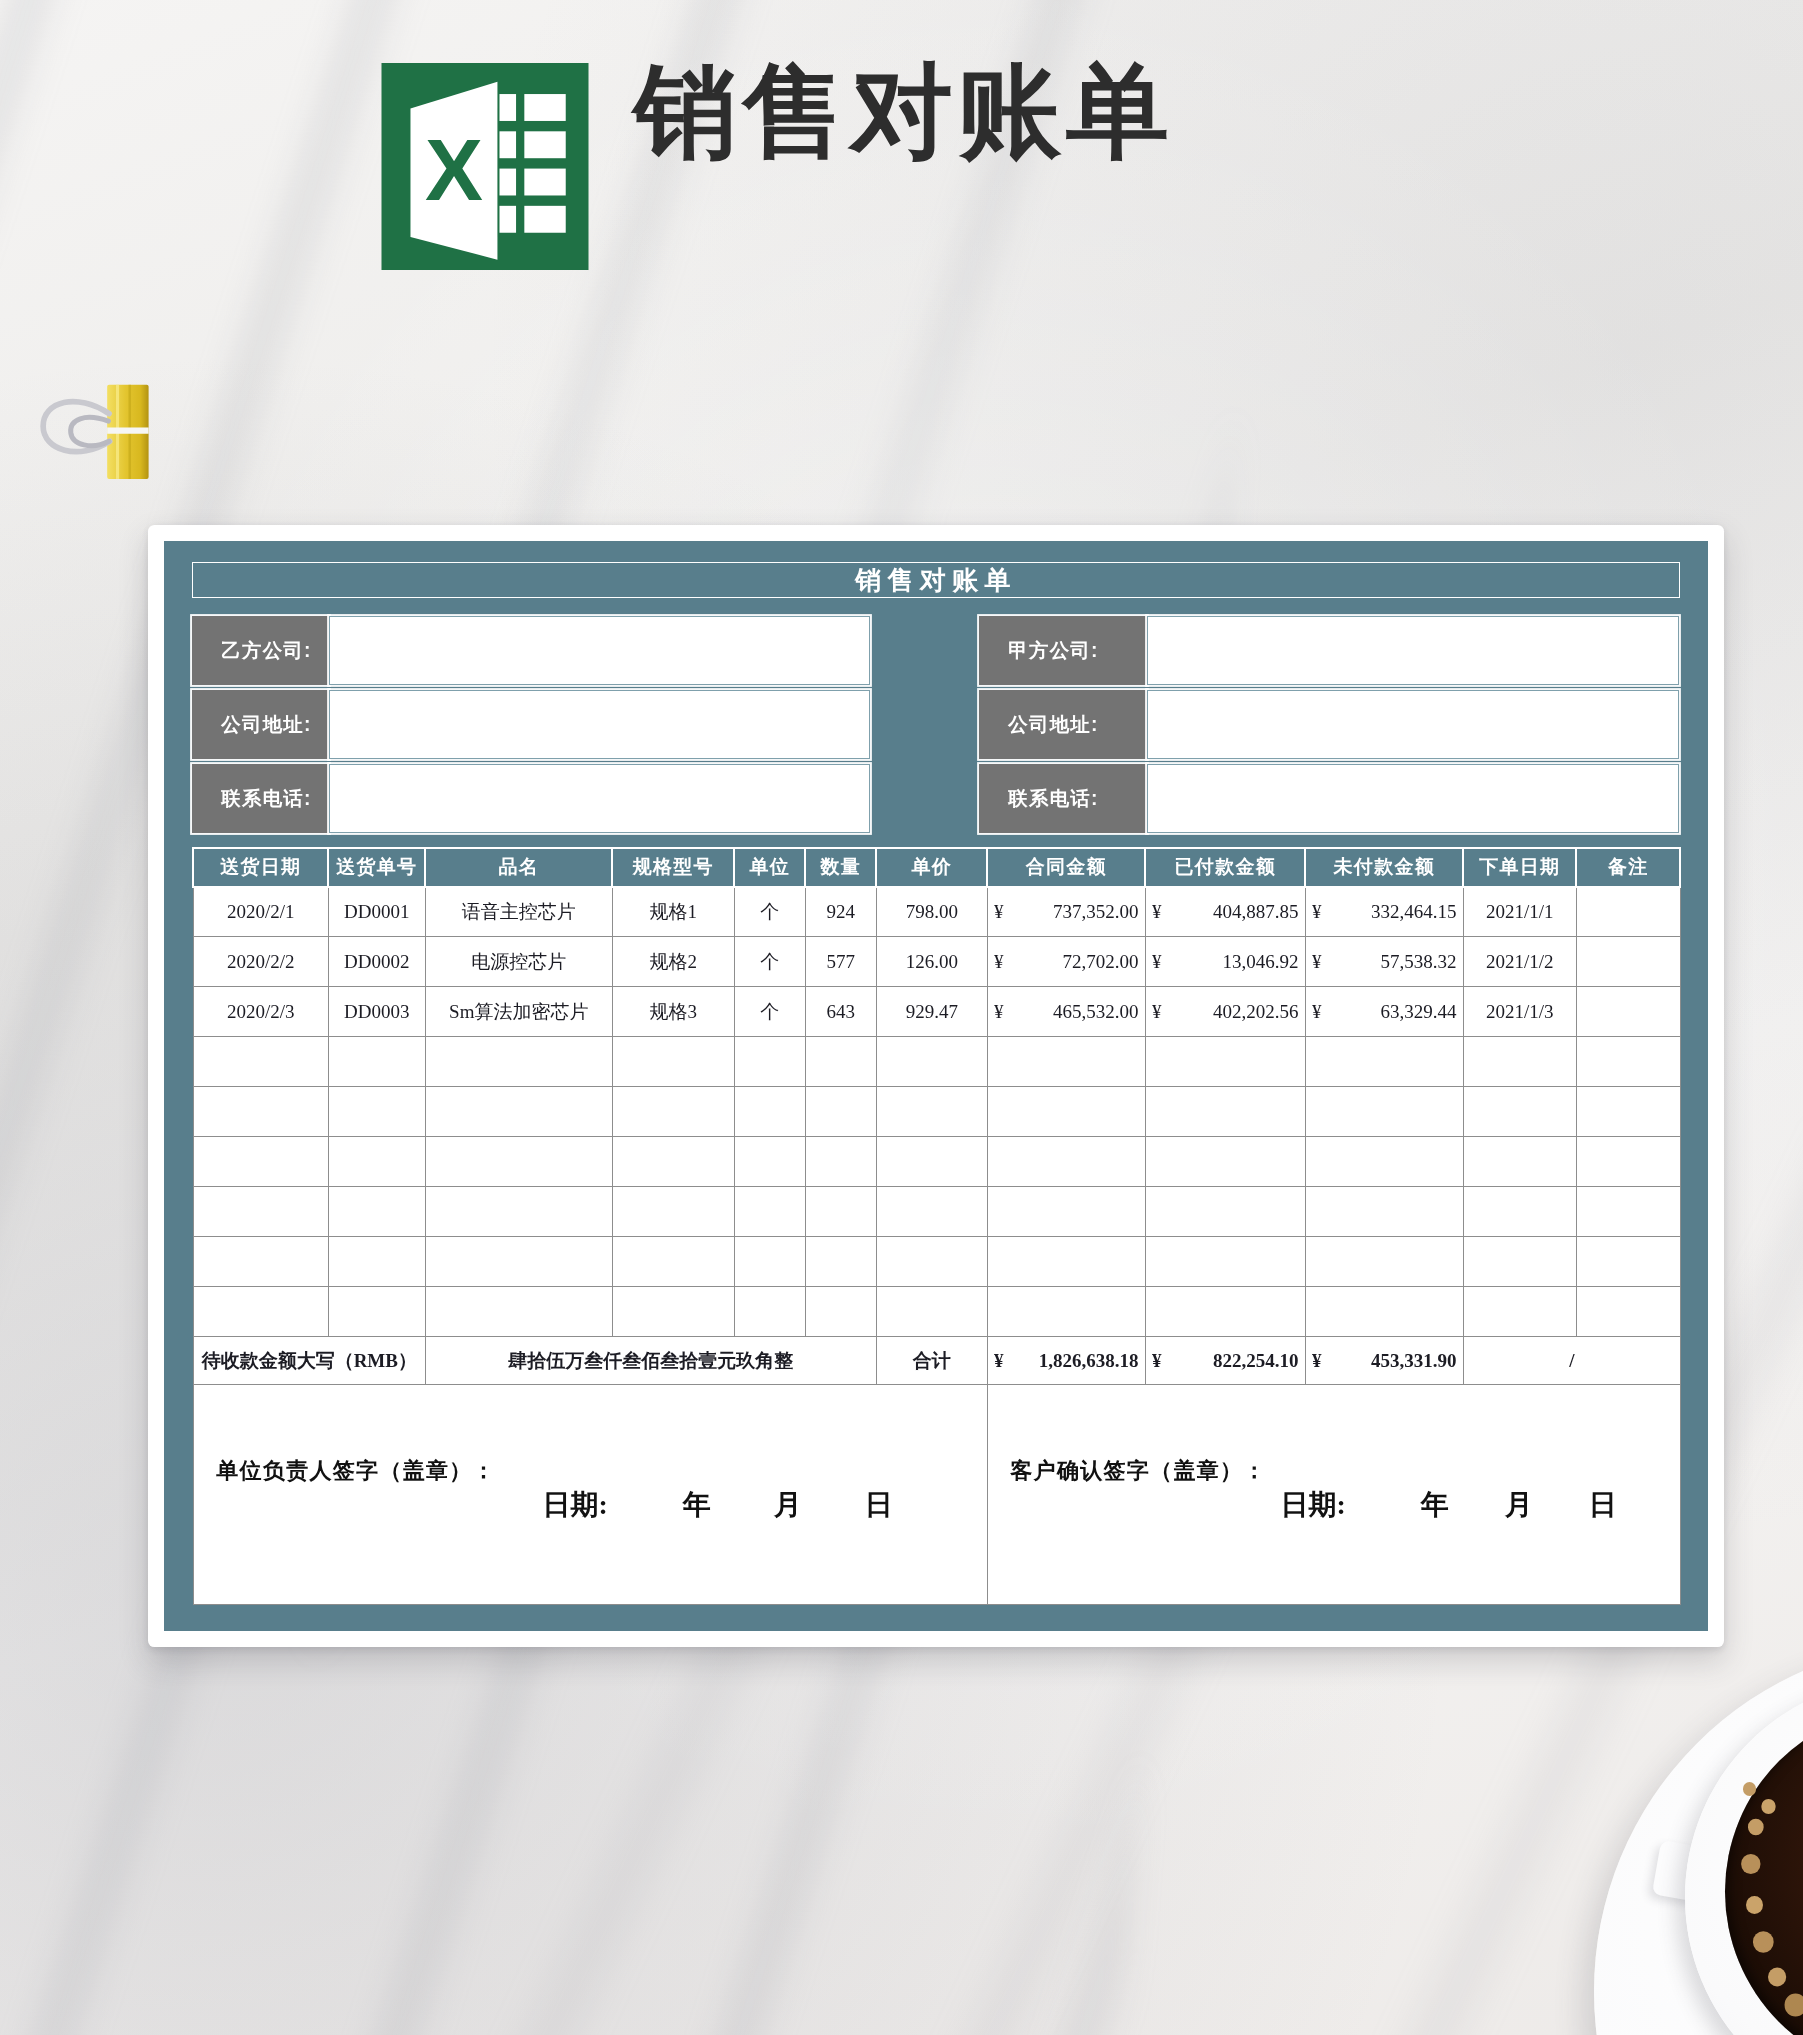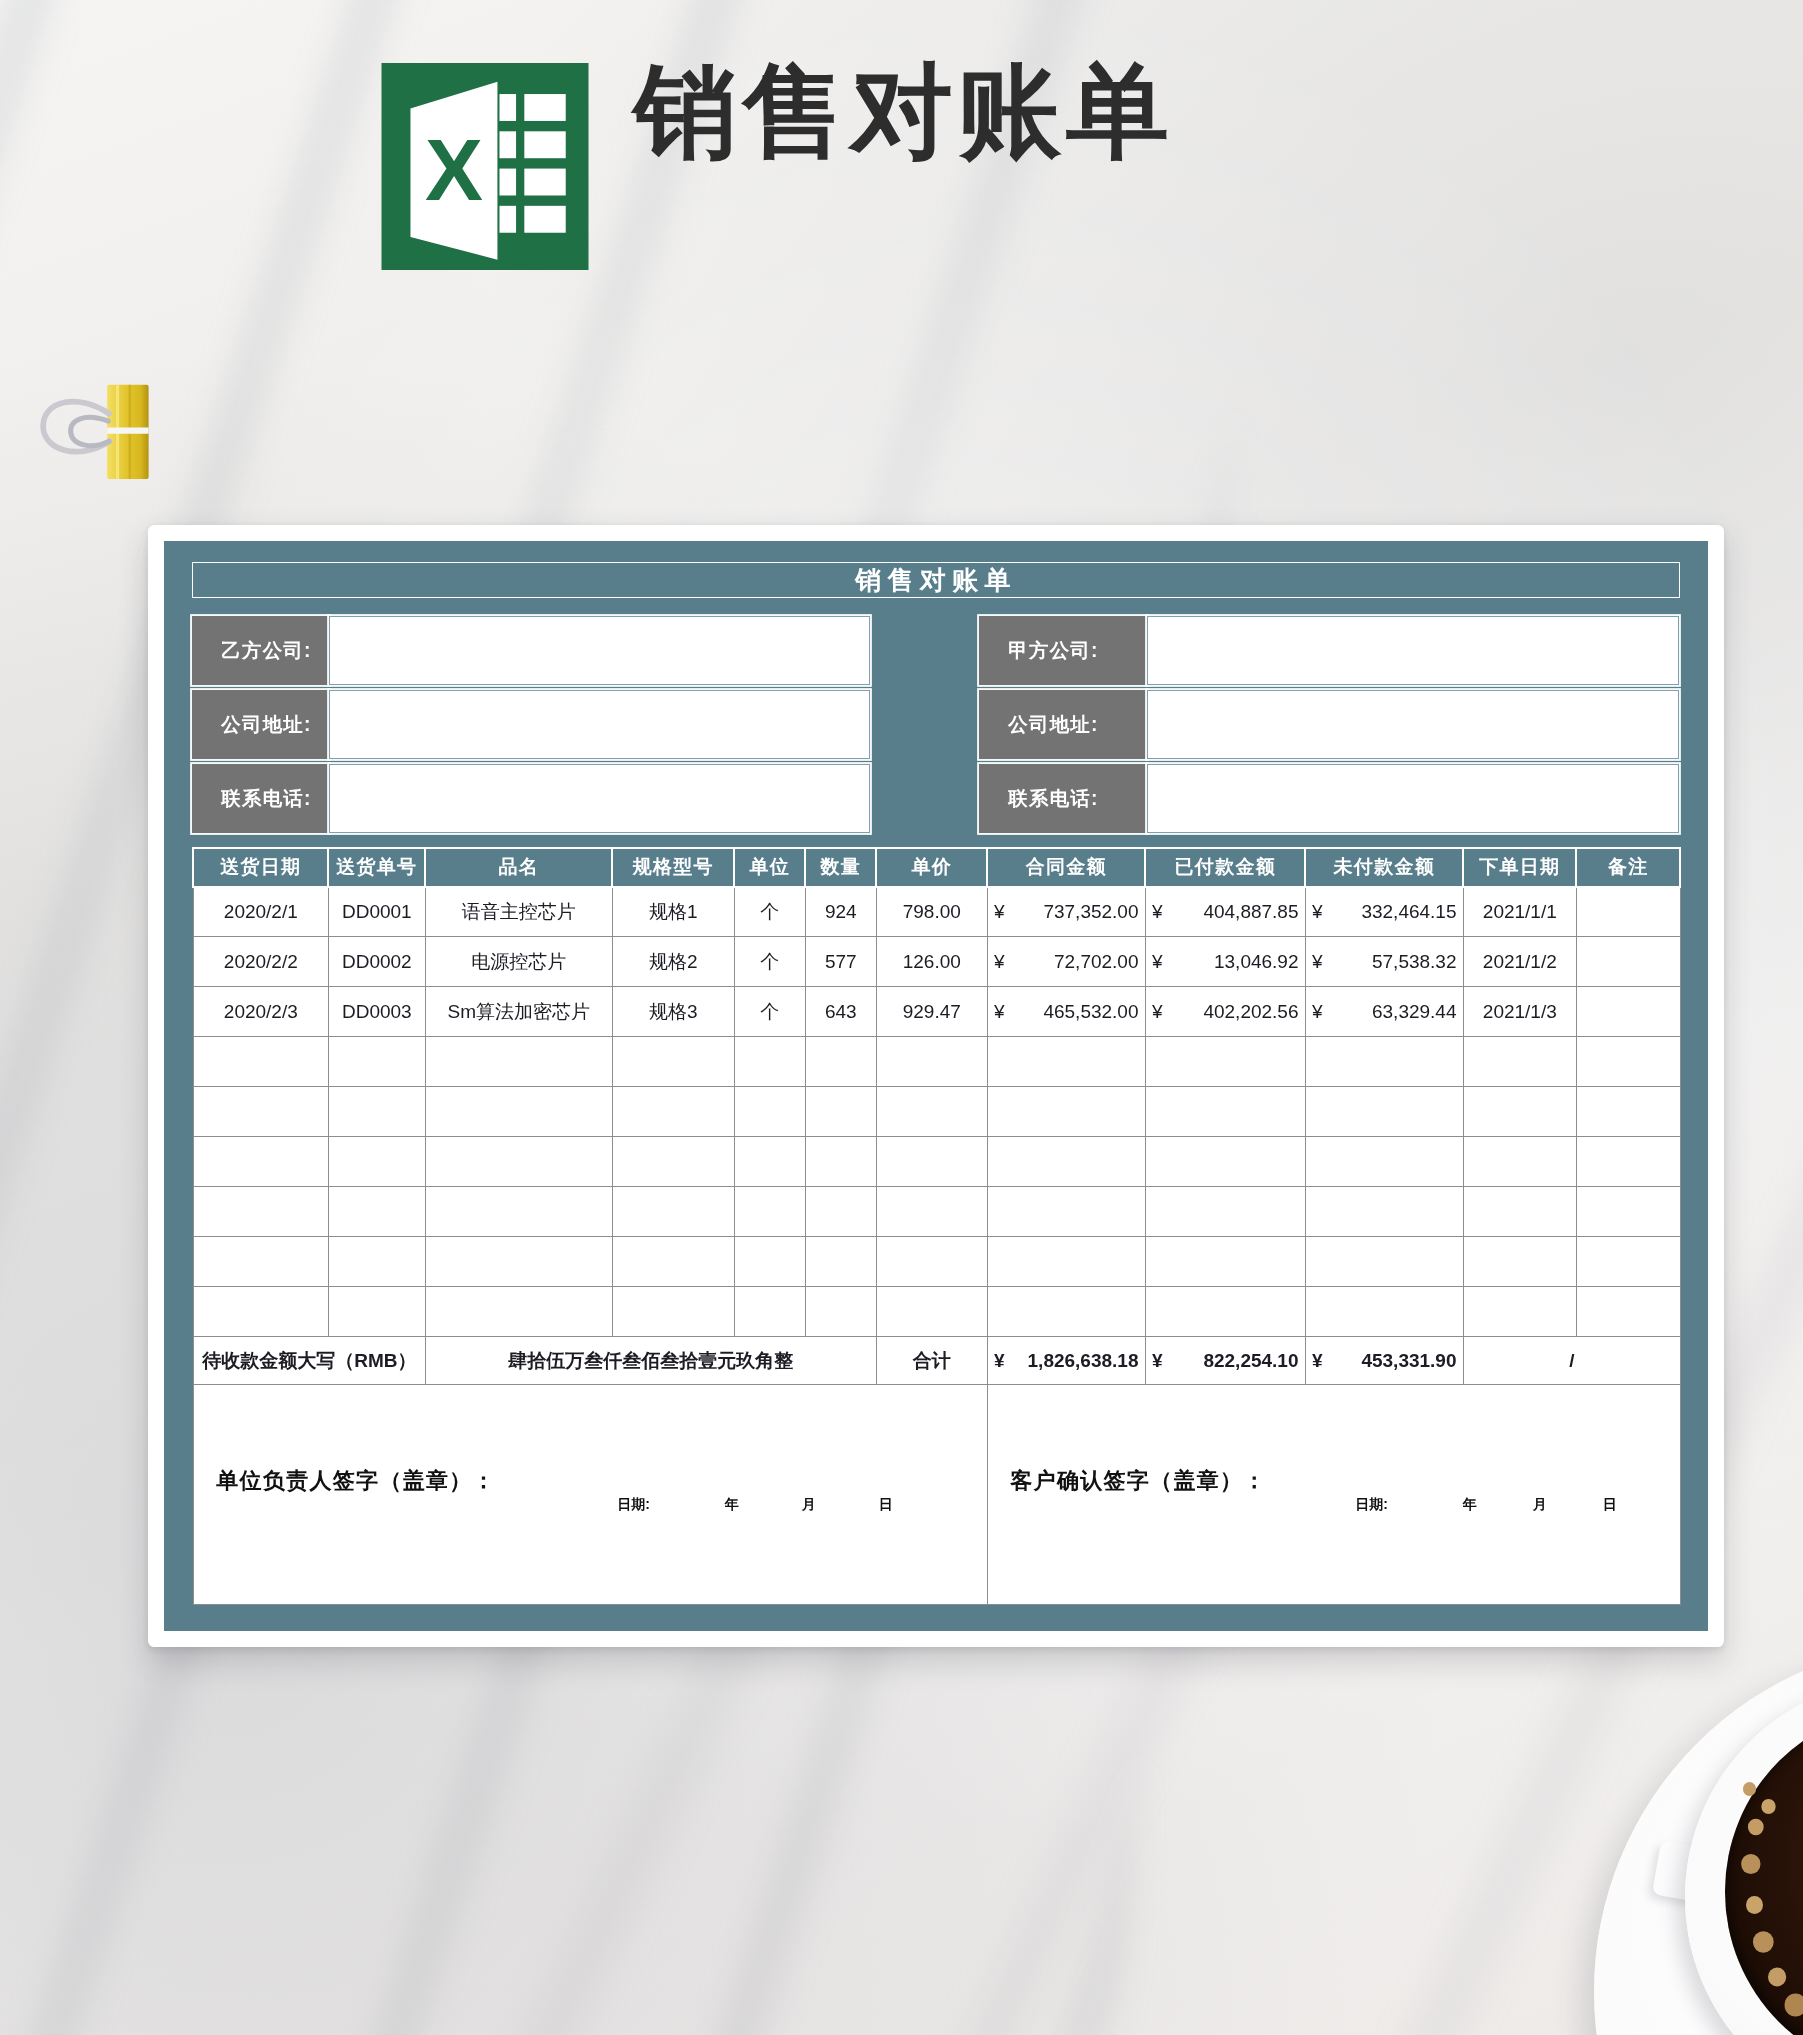--- a/index.html
+++ b/index.html
@@ -43,39 +43,39 @@
   
   .party-grid{display:grid;grid-template-columns:137px 541px 109px 168px 532px;
     grid-auto-rows:69px;row-gap:5px;margin-bottom:13.8px;}
   .p-label{background:#737373;color:#fff;font-size:19.4px;font-weight:700;
     display:flex;align-items:center;padding-left:29px;letter-spacing:1.3px;
     box-shadow:0 0 0 1.9px rgba(255,255,255,.95);}
   .p-field{background:#fff;border:1.3px solid #7fa0ac;box-shadow:0 0 0 1.9px rgba(255,255,255,.95);}
   .p-gap{background:transparent;}
 
   
-  table.main{width:1487px;table-layout:fixed;border-collapse:collapse;}
+  table.main{width:1487px;table-layout:fixed;border-collapse:collapse;font-family:Liberation Serif, serif;}
   table.main th{background:#587e8c;color:#fff;font-size:19px;font-weight:700;
     border:2.5px solid #fff;height:39px;text-align:center;letter-spacing:1.3px;padding:0;}
   table.main td{background:#fff;border:1.3px solid #8d8d8d;font-size:19px;color:#1c1c24;
     text-align:center;padding:0 6.3px;overflow:hidden;white-space:nowrap;}
   tr.r-data td{height:50px;}
   td.num-right{text-align:right;padding-right:11.3px;}
   td.amt{padding:0 8.8px;}
   td.amt .in{display:flex;justify-content:space-between;align-items:center;}
   tr.r-total td{height:48px;font-weight:700;}
   .red{color:#c00000;}
   td.words{font-size:19.4px;font-weight:700;}
   td.total-label{font-size:20px;}
   td.slash{font-size:24px;color:#333;font-weight:400;}
   tr.r-sign td{height:220px;vertical-align:top;padding:0;}
   .sig-cell{height:100%;display:flex;flex-direction:column;justify-content:center;
     padding:17.5px 0 26px 22.5px;}
   .sig-label{font-size:22px;font-weight:700;color:#111;text-align:left;letter-spacing:1.3px;}
-  .date-line{display:flex;align-items:center;font-size:14px;font-weight:700;color:#111;}
+  .date-line{display:flex;align-items:center;font-size:28px;font-weight:700;color:#111;}
   .dl-left{align-self:flex-end;padding-right:94px;}
   .dl-right{align-self:flex-end;padding-right:63px;}
   .dl-left .y{margin-left:75px;} .dl-left .m{margin-left:63px;} .dl-left .d{margin-left:63px;}
   .dl-right .y{margin-left:75px;} .dl-right .m{margin-left:56px;} .dl-right .d{margin-left:56px;}
 
   
   .saucer{position:absolute;left:1594px;top:1641px;width:701px;height:701px;border-radius:50%;
     background:radial-gradient(circle at 42% 40%,#ffffff 0%,#fbfbfc 55%,#ededf0 78%,#e2e2e6 100%);
     box-shadow:-12.5px 13.8px 29px rgba(70,70,80,.16);}
   .cup-handle{position:absolute;left:1656px;top:1846px;width:75px;height:55px;border-radius:8.8px;

